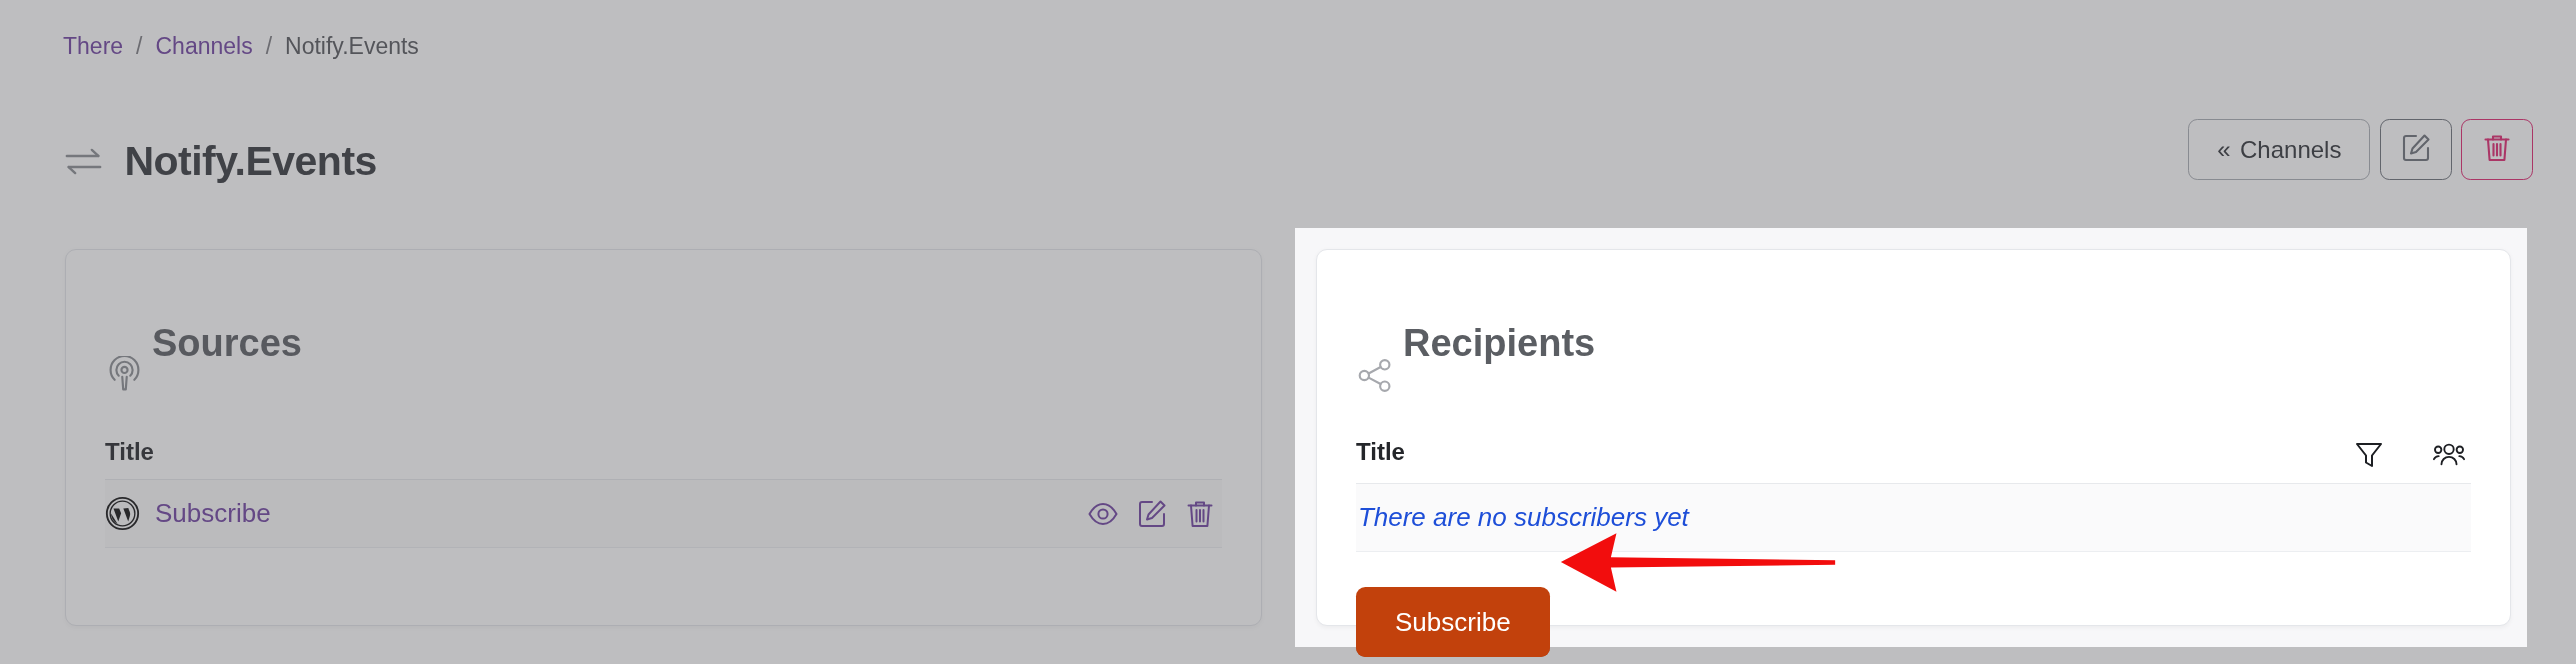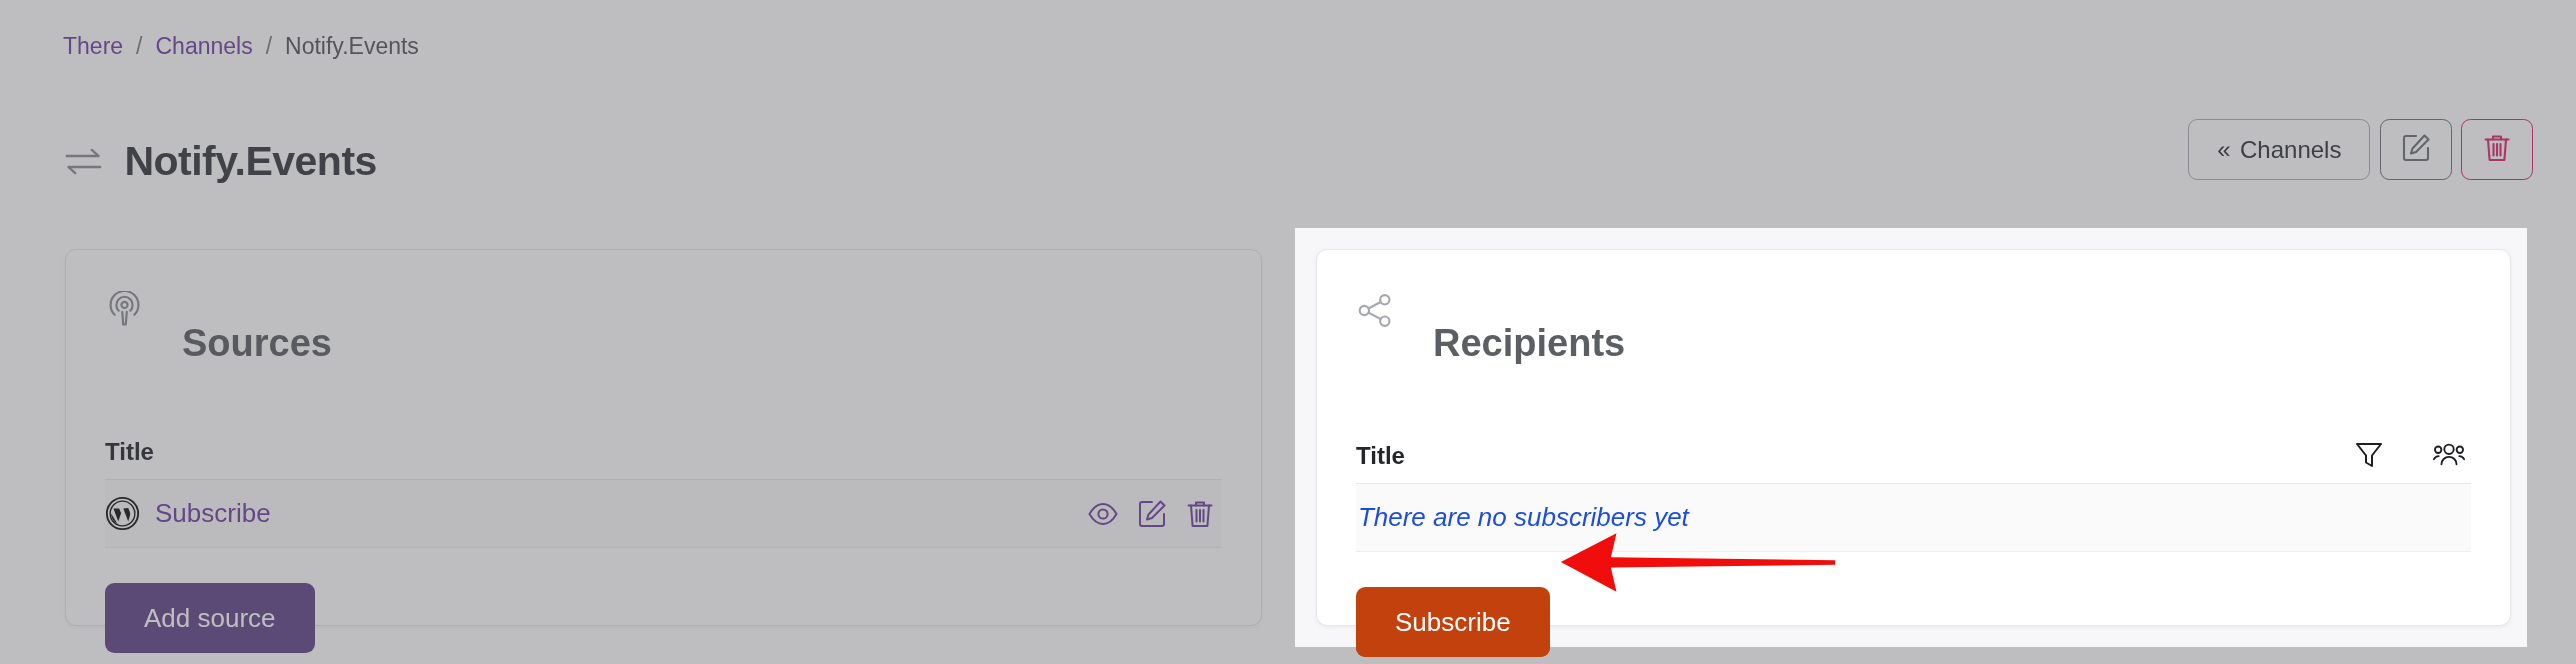--- a/index.html
+++ b/index.html
@@ -115,35 +115,35 @@
     border: 0.9px solid #e4e6ea;
     border-radius: 11px;
     box-shadow: 0 1.9px 4.6px rgba(0,0,0,0.045);
     box-sizing: border-box;
   }
   #card-sources { left: 65px;  width: 1197px; height: 377px; }
   #card-recipients { left: 1316px; width: 1195px; height: 377px; }
 
   .card-head {
     display: flex;
-    align-items: flex-start;
-    gap: 38px;
+    align-items: flex-end;
+    gap: 8px;
     padding: 41px 0 0 39px;
   }
   .card-head-icon { width: 39px; height: 39px; display: block; }
   .card-head-title {
     font-size: 38px;
     color: #5b5e63;
     line-height: 41px;
   }
 
   .table { margin: 43px 39px 0 39px; }
   .table-header {
     display: flex;
-    align-items: flex-end;
+    align-items: flex-start;
     justify-content: space-between;
     font-size: 24px;
     font-weight: bold;
     color: #24262a;
     padding-bottom: 13px;
     border-bottom: 0.9px solid #e7e9ec;
   }
   .table-header-icons { display: flex; align-items: center; gap: 48px; padding-right: 5.6px; }
   .hdr-icon { width: 32px; height: 32px; display: block; cursor: pointer; }
 
@@ -314,21 +314,20 @@
                 <path d="M4.5 7.5 H27.5"></path>
                 <path d="M12 7.5 V4.5 h8 v3"></path>
                 <path d="M7 7.5 L8.6 28 h14.8 L25 7.5"></path>
                 <path d="M12.5 12 V23.5 M16 12 V23.5 M19.5 12 V23.5"></path>
               </svg>
             </span>
           </div>
         </div>
       </div>
 
-      <button class="btn-primary">Add source</button>
     </section>
 
     <section class="card" id="card-recipients">
       <div class="card-head">
         <span class="card-head-icon">
           <svg viewBox="0 0 42 42" width="39" height="39" fill="none" stroke="#a6a8ad" stroke-width="2.3" stroke-linecap="round" stroke-linejoin="round">
             <circle cx="31" cy="9.5" r="5"></circle>
             <circle cx="9" cy="21" r="5"></circle>
             <circle cx="31" cy="32.5" r="5"></circle>
             <path d="M13.6 18.8 L26.5 11.8"></path>

